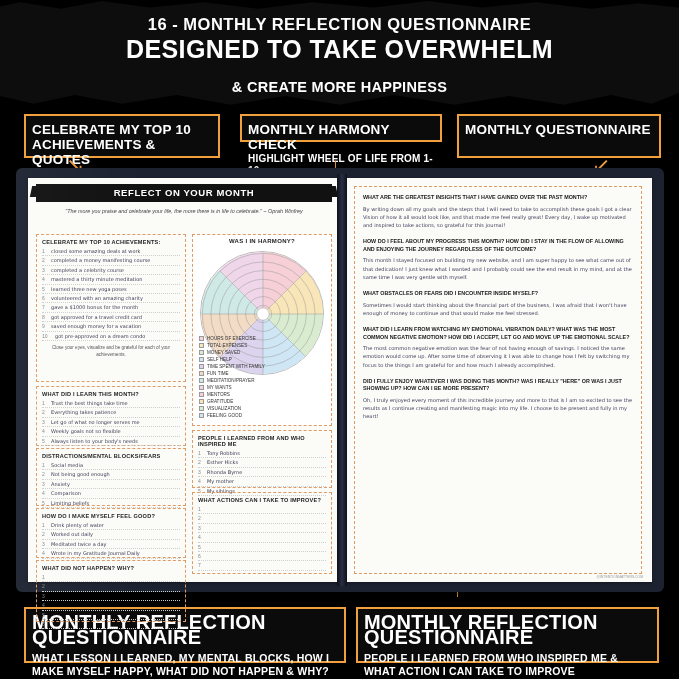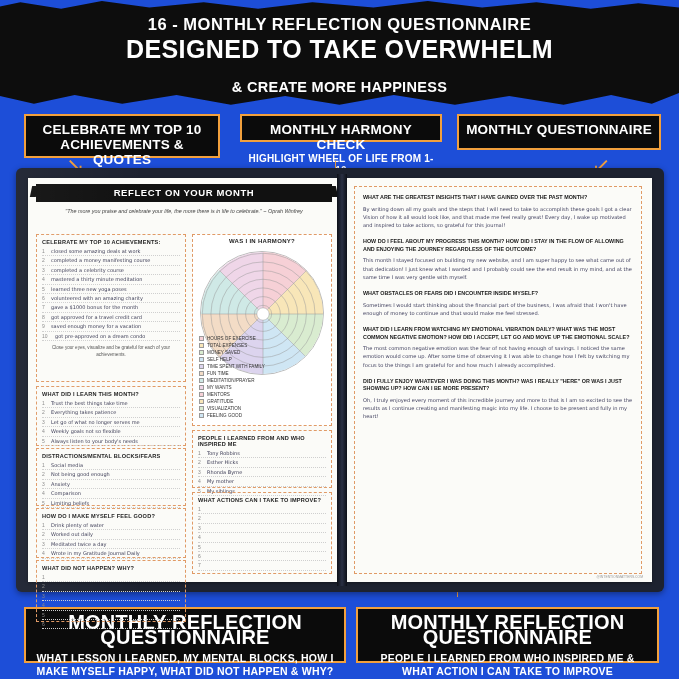--- a/index.html
+++ b/index.html
@@ -3,21 +3,21 @@
 <meta charset="utf-8">
 <style>
   * { box-sizing: border-box; margin: 0; padding: 0; }
   body {
     width: 679px; height: 679px;
     background: #ffffff;
     font-family: "Liberation Sans", sans-serif;
     overflow: hidden;
     position: relative;
   }
-  .page { position: relative; width: 679px; height: 679px; background: #1d4ed8; }
+  .page { position: relative; width: 679px; height: 679px; background: #000000; }
 
   
   .banner {
     position: absolute; left: 0; top: 0; width: 679px; height: 108px;
     background: #0d0d0d;
     clip-path: polygon(0% 6%, 3% 2%, 9% 8%, 15% 1%, 22% 7%, 30% 2%, 38% 8%, 46% 2%,
                        55% 7%, 63% 1%, 71% 7%, 79% 2%, 87% 8%, 94% 3%, 100% 7%,
                        100% 86%, 96% 96%, 90% 88%, 83% 97%, 75% 89%, 67% 97%,
                        58% 88%, 50% 97%, 42% 89%, 34% 97%, 26% 88%, 18% 96%,
                        11% 88%, 5% 96%, 0% 89%);
@@ -35,28 +35,28 @@
     line-height: 28px; margin-top: 1px;
   }
   .b-line3 {
     font-size: 14.5px; font-weight: bold; letter-spacing: .3px;
     margin-top: 16px;
   }
 
   
   .callout {
     position: absolute; background: #0b0b0b; border: 2px solid #f2a03d;
-    color: #fff; text-align: center; padding: 6px 6px 7px;
+    color: #fff; padding: 6px 6px 7px;
   }
   .callout .c1 { font-size: 13.5px; font-weight: bold; line-height: 15px; letter-spacing: .2px; }
   .callout .c2 { font-size: 10px; font-weight: bold; line-height: 12px; letter-spacing: .2px; margin-top: 1px; }
 
   #callout-top-left  { left: 24px;  top: 114px; width: 196px; height: 44px; }
   #callout-top-mid   { left: 240px; top: 114px; width: 202px; height: 28px; }
-  #callout-top-right { left: 457px; top: 114px; width: 204px; height: 36px; }
+  #callout-top-right { left: 457px; top: 114px; width: 204px; height: 44px; }
   #callout-bot-left  { left: 24px;  top: 607px; width: 322px; height: 56px; }
   #callout-bot-right { left: 356px; top: 607px; width: 303px; height: 56px; }
   #callout-bot-left .c1, #callout-bot-right .c1 { font-size: 20px; }
   #callout-bot-left .c2, #callout-bot-right .c2 { font-size: 10.5px; line-height: 12.5px; margin-top: 7px; }
 
   
   .arrow { position: absolute; color: #f2a03d; font-size: 22px; line-height: 1; }
 
   
   .book {

